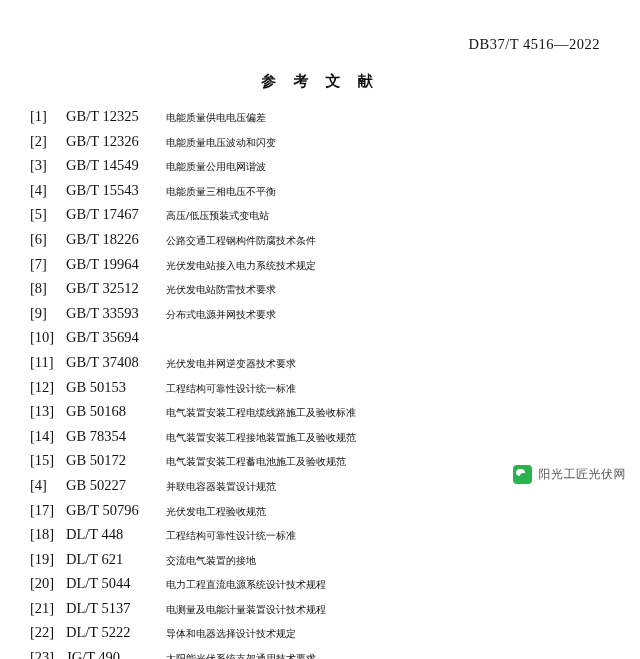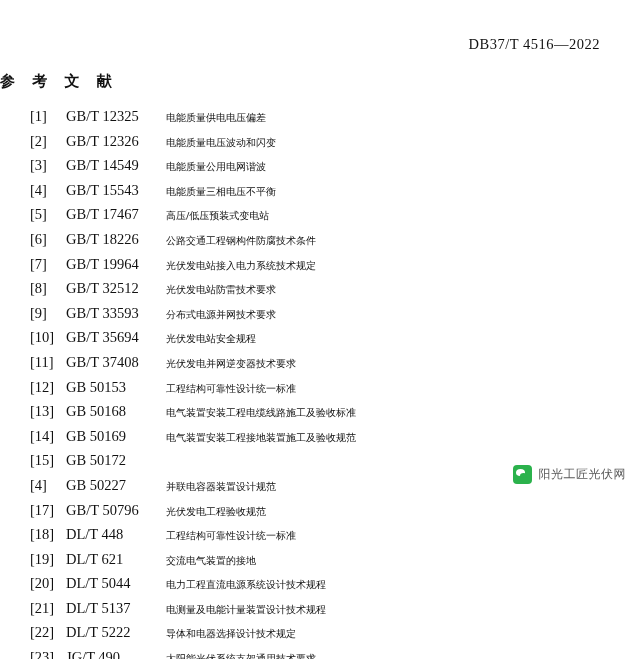--- a/index.html
+++ b/index.html
@@ -30,21 +30,21 @@
     font-size: 14.5px;
     letter-spacing: 0.5px;
     color: #111;
     white-space: nowrap;
   }
   .doc-title {
     position: absolute;
     top: 72px;
     left: 0;
     width: 640px;
-    text-align: left;
+    text-align: center;
     font-family: "DejaVu Serif", serif;
     font-size: 15px;
     font-weight: bold;
     letter-spacing: 6px;
     color: #111;
   }
   .ref-list {
     position: absolute;
     top: 104px;
     left: 0;
@@ -188,45 +188,45 @@
         <span class="ref-name">光伏发电站防雷技术要求</span>
       </li>
       <li class="ref-item">
         <span class="ref-num">[9]</span>
         <span class="ref-code">GB/T 33593</span>
         <span class="ref-name">分布式电源并网技术要求</span>
       </li>
       <li class="ref-item">
         <span class="ref-num">[10]</span>
         <span class="ref-code">GB/T 35694</span>
-        <span class="ref-name">光伏发电站安全规程</span>
       </li>
       <li class="ref-item">
         <span class="ref-num">[11]</span>
         <span class="ref-code">GB/T 37408</span>
         <span class="ref-name">光伏发电并网逆变器技术要求</span>
       </li>
       <li class="ref-item">
         <span class="ref-num">[12]</span>
         <span class="ref-code">GB 50153</span>
         <span class="ref-name">工程结构可靠性设计统一标准</span>
       </li>
       <li class="ref-item">
         <span class="ref-num">[13]</span>
         <span class="ref-code">GB 50168</span>
         <span class="ref-name">电气装置安装工程电缆线路施工及验收标准</span>
       </li>
       <li class="ref-item">
         <span class="ref-num">[14]</span>
-        <span class="ref-code">GB 50169</span>
+        <span class="ref-code">GB 78354</span>
         <span class="ref-name">电气装置安装工程接地装置施工及验收规范</span>
       </li>
       <li class="ref-item">
         <span class="ref-num">[15]</span>
         <span class="ref-code">GB 50172</span>
+        <span class="ref-name">电气装置安装工程蓄电池施工及验收规范</span>
       </li>
       <li class="ref-item">
         <span class="ref-num">[4]</span>
         <span class="ref-code">GB 50227</span>
         <span class="ref-name">并联电容器装置设计规范</span>
       </li>
       <li class="ref-item">
         <span class="ref-num">[17]</span>
         <span class="ref-code">GB/T 50796</span>
         <span class="ref-name">光伏发电工程验收规范</span>

